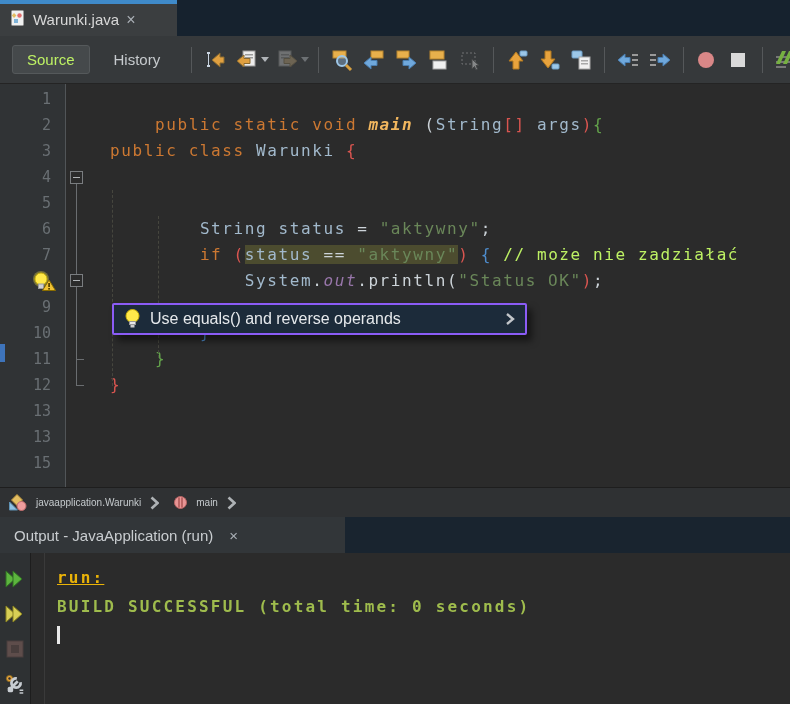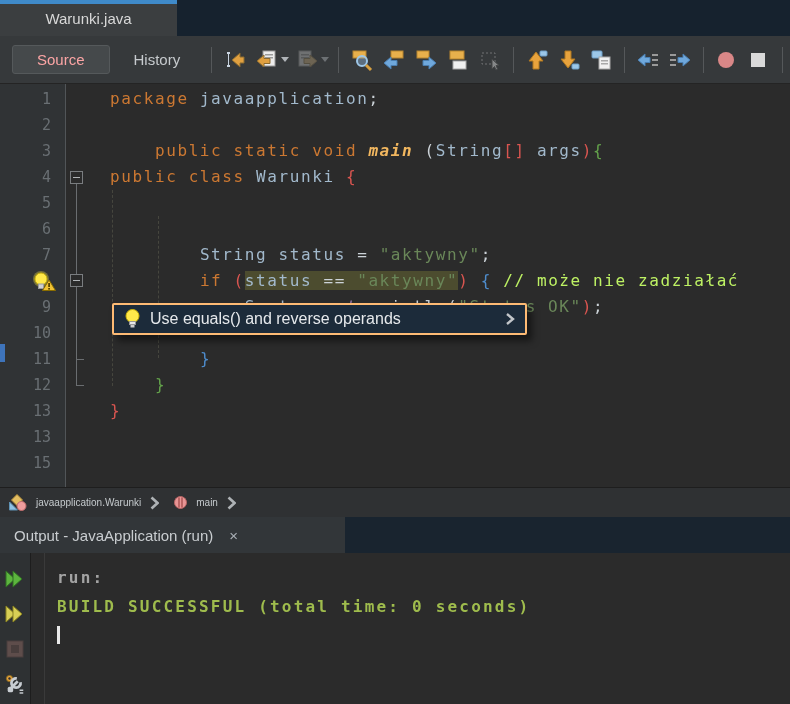--- a/index.html
+++ b/index.html
@@ -2,31 +2,31 @@
 <html><head>
 <meta charset="utf-8">
 <style>
   html,body{margin:0;padding:0;background:#1e1e1e;}
   .window{position:relative;width:790px;height:704px;overflow:hidden;background:#2b2b2b;
           font-family:"Liberation Sans",sans-serif;color:#c8c8c8;}
 
   
   .tabbar{position:absolute;left:0;top:0;width:790px;height:36px;background:#16222e;}
   .etab{position:absolute;left:0;top:0;width:177px;height:36px;background:#3b3e40;
-        display:flex;align-items:center;gap:7px;padding:0 10px;box-sizing:border-box;flex-direction:column;}
+        display:flex;align-items:center;gap:7px;padding:0 10px;box-sizing:border-box;}
   .etab-accent{position:absolute;left:0;top:0;width:177px;height:4px;background:#3f8ac9;}
   .etab-label{font-size:15px;color:#d8d8d8;padding-top:3px;}
   .etab-close{font-size:16px;color:#a9afb5;padding-top:3px;cursor:pointer;}
 
   
   .toolbar{position:absolute;left:0;top:36px;width:790px;height:48px;background:#36393b;
            border-bottom:1px solid #242424;display:flex;align-items:center;box-sizing:border-box;
            padding-left:12px;overflow:hidden;}
-  .btn-source{background:#45494b;border:1px solid #55595b;border-radius:3px;color:#fca5a5;
-              font-size:15px;padding:5px 24px;margin-right:14px;}
+  .btn-source{background:#45494b;border:1px solid #55595b;border-radius:3px;color:#bef264;
+              font-size:15px;padding:5px 14px;margin-right:14px;}
   .btn-history{color:#c6cacd;font-size:15px;padding:5px 10px;margin-right:14px;}
   .tsep{width:1px;height:26px;background:#55585a;margin:0 7px;flex:0 0 auto;}
   .ticon{width:24px;height:24px;flex:0 0 auto;margin:0 4px;display:flex;align-items:center;justify-content:center;}
   .tcaret{width:0;height:0;border-left:4px solid transparent;border-right:4px solid transparent;
           border-top:5px solid #b0b4b8;margin:0 2px 0 -2px;flex:0 0 auto;}
   .dim{opacity:.45;}
 
   
   .editor{position:absolute;left:0;top:84px;width:790px;height:403px;background:#2b2b2b;}
   .gutter{position:absolute;left:0;top:0;width:66px;height:403px;background:#303335;
@@ -53,21 +53,21 @@
             box-sizing:border-box;}
   .fold-box::after{content:"";position:absolute;left:2px;right:2px;top:5px;height:1px;background:#b0b3b6;}
   .fold-stem{position:absolute;width:1px;background:#6a6d70;}
   .fold-foot{position:absolute;width:8px;height:1px;background:#6a6d70;}
   .iguide{position:absolute;width:0;border-left:1px dashed #46463e;}
 
   .gutter-bulb{position:absolute;left:31px;top:186px;z-index:2;}
   .edge-mark{position:absolute;left:0;top:260px;width:5px;height:18px;background:#3e74bb;z-index:2;}
 
   .hintbox{position:absolute;left:112px;top:219px;width:415px;height:32px;z-index:5;
-           background:#1c2b3a;border:2px solid #fdba74;border-radius:2px;box-sizing:border-box;
+           background:#1c2b3a;border:2px solid #8b5cf6;border-radius:2px;box-sizing:border-box;
            display:flex;align-items:center;gap:9px;padding:0 10px;
            box-shadow:5px 6px 7px rgba(0,0,0,.5);}
   .hint-text{font-size:16px;color:#e6e9ec;white-space:nowrap;}
   .hint-chev{margin-left:auto;display:flex;align-items:center;}
 
   
   .breadcrumb{position:absolute;left:0;top:487px;width:790px;height:30px;background:#2f3133;
               border-top:1px solid #1e1e1e;display:flex;align-items:center;gap:9px;
               padding-left:8px;box-sizing:border-box;}
   .bc-label{font-size:10px;color:#c5cacd;}
@@ -81,21 +81,21 @@
 
   .obody{position:absolute;left:0;top:553px;width:790px;height:151px;background:#2b2b2b;}
   .obar{position:absolute;left:0;top:0;width:31px;height:151px;background:#2e3133;
         border-right:1px solid #1d1d1d;box-sizing:border-box;display:flex;flex-direction:column;
         align-items:center;padding-top:13px;gap:10px;}
   .oicon{width:22px;height:25px;display:flex;align-items:center;justify-content:center;}
   .ocontent{position:absolute;left:44px;top:0;right:0;bottom:0;border-left:1px solid #3a3a3a;
             padding:10px 0 0 12px;}
   .oline{font-family:"DejaVu Sans Mono","Liberation Mono",monospace;font-weight:bold;
          font-size:16px;letter-spacing:2.2px;line-height:29px;white-space:pre;}
-  .oline.muted{color:#a3a3a3;}
+  .oline.muted{color:#eab308;text-decoration:underline;}
   .oline.plain{color:#ced3d6;}
   .oline.success{color:#9fbc4d;}
   .ocaret{width:3px;height:18px;background:#e8e8e8;margin-top:5px;}
 </style>
 </head>
 <body>
 
 <div class="window">
 
   <div class="tabbar">
@@ -253,21 +253,20 @@
         <div class="gnum"></div>
         <div class="gnum">9</div>
         <div class="gnum">10</div>
         <div class="gnum">11</div>
         <div class="gnum">12</div>
         <div class="gnum">13</div>
         <div class="gnum">13</div>
         <div class="gnum">15</div>
       </div>
     <div class="codewrap">
-        <div class="code-line"><span class="seg kw">package</span><span class="seg pl"> </span><span class="seg id">javaapplication</span><span class="seg pl">;</span></div>
         <div class="code-line"></div>
         <div class="code-line"><span class="seg pl">    </span><span class="seg kw">public static void</span><span class="seg pl"> </span><span class="seg fn">main</span><span class="seg pl"> (</span><span class="seg id">String</span><span class="seg pr">[]</span><span class="seg pl"> </span><span class="seg id">args</span><span class="seg pr">)</span><span class="seg pg">{</span></div>
         <div class="code-line"><span class="seg kw">public class</span><span class="seg pl"> </span><span class="seg id">Warunki</span><span class="seg pl"> </span><span class="seg pr">{</span></div>
         <div class="code-line"></div>
         <div class="code-line"></div>
         <div class="code-line"><span class="seg pl">        </span><span class="seg id">String</span><span class="seg pl"> </span><span class="seg id">status</span><span class="seg pl"> = </span><span class="seg str">"aktywny"</span><span class="seg pl">;</span></div>
         <div class="code-line"><span class="seg pl">        </span><span class="seg kw">if</span><span class="seg pl"> </span><span class="seg pr">(</span><span class="seg id hl">status</span><span class="seg pl hl"> == </span><span class="seg str hl">"aktywny"</span><span class="seg pr">)</span><span class="seg pl"> </span><span class="seg pb">{</span><span class="seg pl"> </span><span class="seg cm">// może nie zadziałać</span></div>
         <div class="code-line"><span class="seg pl">            </span><span class="seg id">System</span><span class="seg pl">.</span><span class="seg fld">out</span><span class="seg pl">.</span><span class="seg pl">println</span><span class="seg pl">(</span><span class="seg str">"Status OK"</span><span class="seg pr">)</span><span class="seg pl">;</span></div>
         <div class="code-line"></div>
         <div class="code-line"><span class="seg pl">        </span><span class="seg pb">}</span></div>

